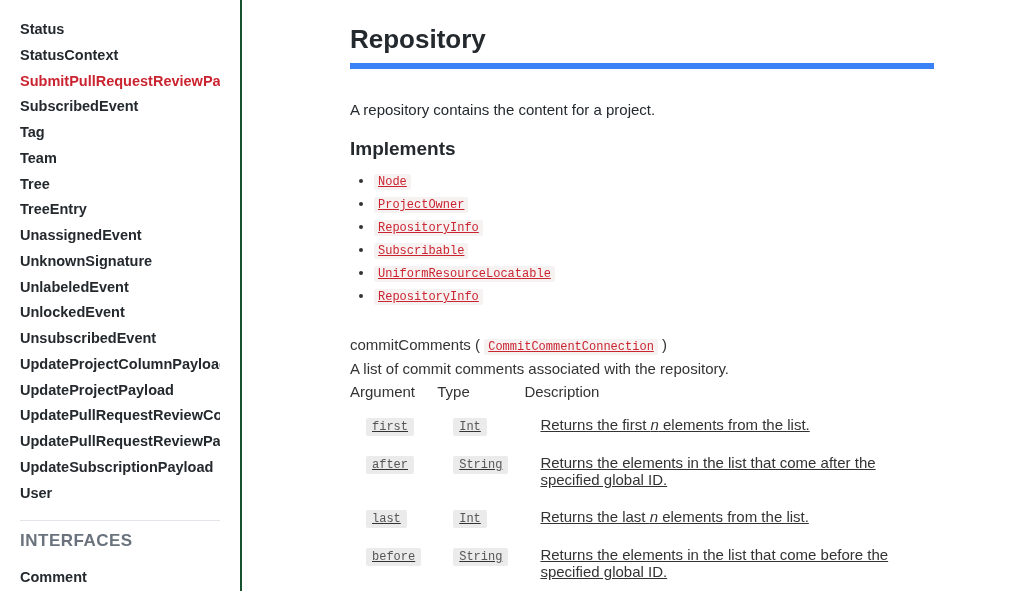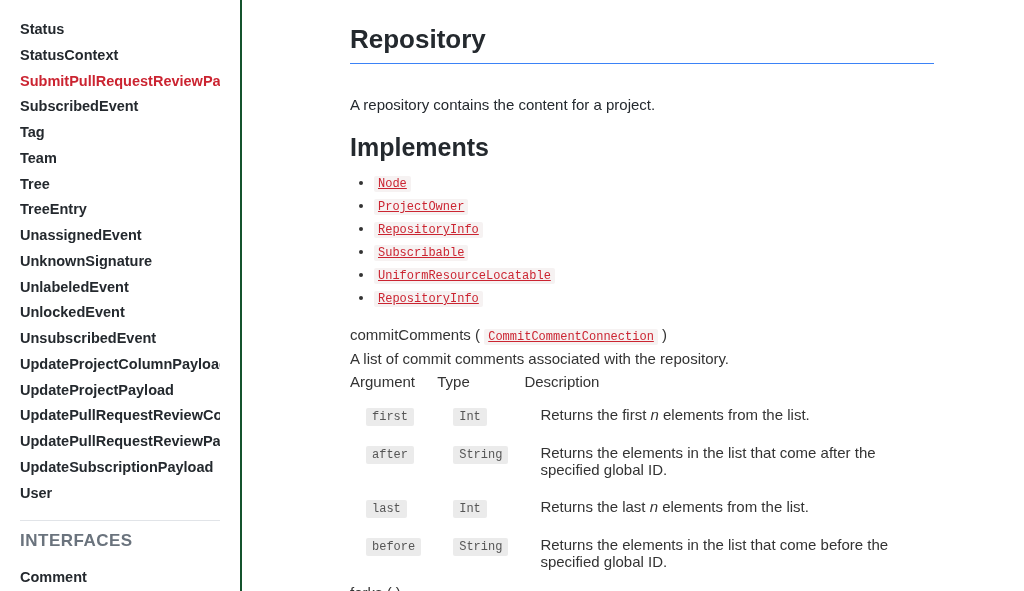--- a/index.html
+++ b/index.html
@@ -47,31 +47,31 @@
   .main {
     flex: 1;
     padding: 24px 90px 0 108px;
     overflow: hidden;
   }
   .page-title {
     font-size: 26px;
     font-weight: 600;
     color: #24292e;
     padding-bottom: 8px;
-    border-bottom: 1px solid #3b82f6;
+    border-bottom: 6px solid #3b82f6;
     margin-bottom: 14px;
   }
   .lead { font-size: 15px; color: #24292e; margin-bottom: 20px; margin-top: 32px; }
   .section-title {
-    font-size: 25px;
+    font-size: 19px;
     font-weight: 600;
     color: #24292e;
     margin-bottom: 12px;
   }
-  .impl-list { list-style: disc; padding-left: 24px; margin-bottom: 20px; }
+  .impl-list { list-style: disc; padding-left: 24px; margin-bottom: 32px; }
   .impl-list li { margin-bottom: 6px; }
   .code-link {
     font-family: SFMono-Regular, Consolas, "Liberation Mono", Menlo, monospace;
     font-size: 12px;
     background: #f6f2f2;
     color: #cb2431;
     padding: 1px 4px;
     border-radius: 2px;
     text-decoration: underline;
     cursor: pointer;
@@ -81,21 +81,21 @@
     font-size: 12px;
     background: #ebebeb;
     color: #555;
     padding: 2px 6px;
     border-radius: 2px;
   }
   .conn-line { font-size: 15px; margin-bottom: 6px; }
   .conn-desc { font-size: 15px; margin-bottom: 6px; }
   .arg-table { width: 100%; border-collapse: collapse; font-size: 15px; }
   .arg-table th { text-align: left; font-weight: 400; padding-bottom: 6px; }
-  .arg-table td { padding: 10px 16px; vertical-align: top; }
+  .arg-table td { padding: 10px 16px; vertical-align: top; text-decoration: underline; }
   .arg-table td.namecol { width: 62px; }
   .arg-table td.typecol { width: 66px; }
   .n-italic { font-style: italic; }
 </style>
 </head>
 <body>
 
 <nav class="sidebar">
   <div id="objects-holder">
       <a class="sidebar-item">Status</a>

